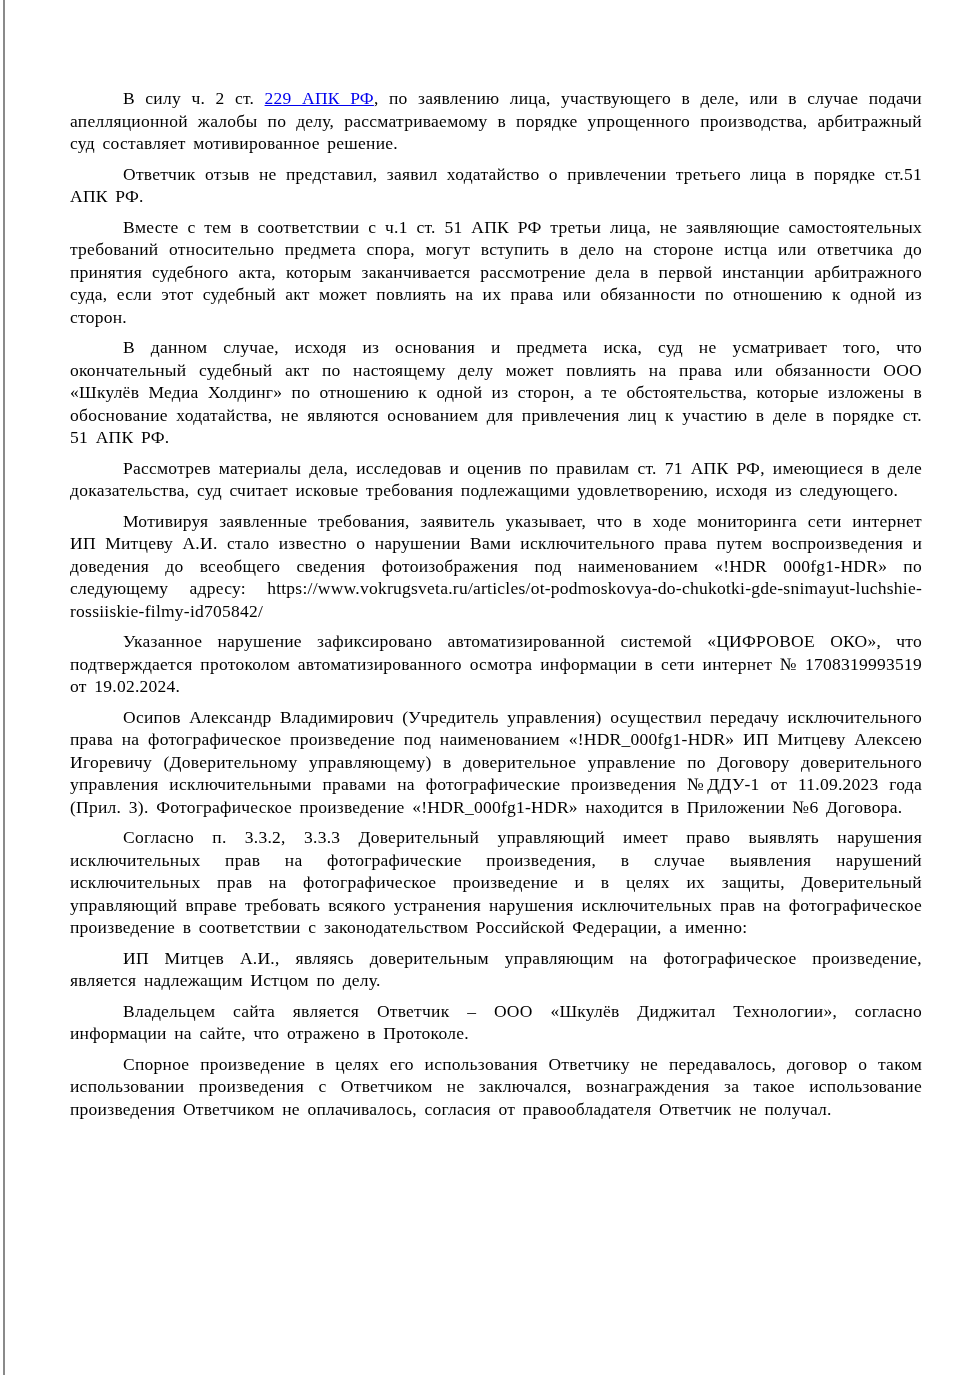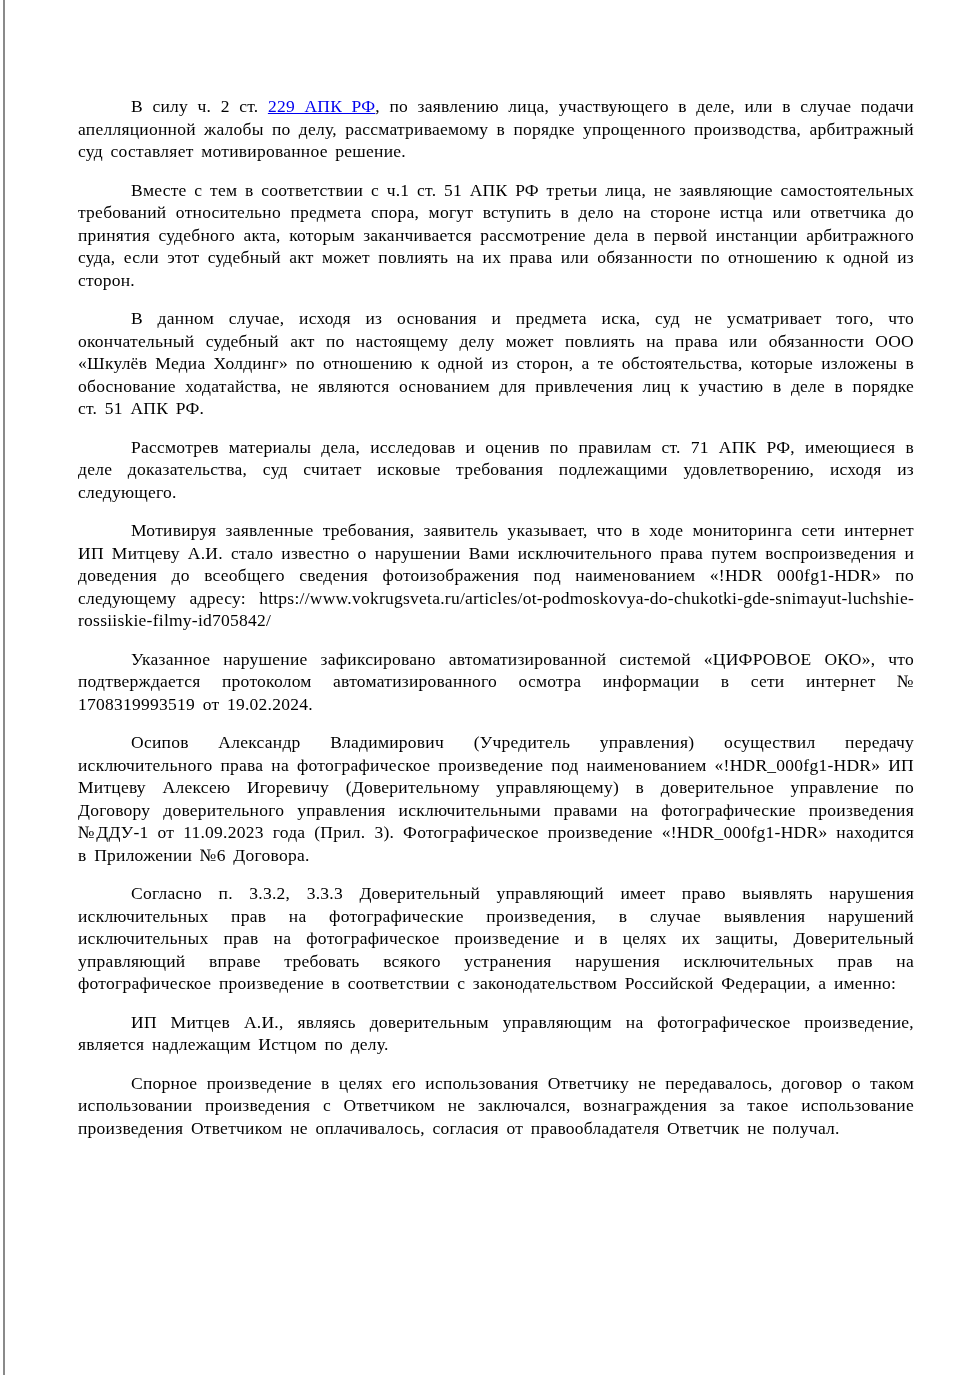--- a/index.html
+++ b/index.html
@@ -29,44 +29,46 @@
     width: 868px;
     font-family: "Liberation Serif", "DejaVu Serif", serif;
     font-size: 17.5px;
     line-height: 22.5px;
     color: var(--text-color, #000000);
     text-align: justify;
     letter-spacing: 0.25px;
     word-spacing: 3px;
   }
   .content p {
-    margin: 16px;
+    margin: 8px;
     padding: 0;
     text-indent: 53px;
   }
   a.doc-link {
     color: var(--link-color, #0000ee);
     text-decoration: underline;
     cursor: pointer;
   }
 </style>
 </head>
 <body>
 
 <div class="page">
   <div class="edge-line"></div>
 
   <div class="content">
 
     <p><span>В силу ч. 2 ст. </span><a class="doc-link">229 АПК РФ</a><span>, по заявлению лица, участвующего в деле, или в случае подачи апелляционной жалобы по делу, рассматриваемому в порядке упрощенного производства, арбитражный суд составляет мотивированное решение.</span></p>
 
+    <p>Ответчик отзыв не представил, заявил ходатайство о привлечении третьего лица в порядке ст.51 АПК РФ.</p>
     <p>Вместе с тем в соответствии с ч.1 ст. 51 АПК РФ третьи лица, не заявляющие самостоятельных требований относительно предмета спора, могут вступить в дело на стороне истца или ответчика до принятия судебного акта, которым заканчивается рассмотрение дела в первой инстанции арбитражного суда, если этот судебный акт может повлиять на их права или обязанности по отношению к одной из сторон.</p>
     <p>В данном случае,  исходя из основания и предмета иска, суд не усматривает того, что окончательный судебный акт  по настоящему делу может повлиять на  права или обязанности ООО «Шкулёв Медиа Холдинг»  по отношению к одной из сторон,  а те обстоятельства, которые изложены в обоснование ходатайства,  не являются основанием для привлечения лиц к участию в деле  в порядке ст. 51  АПК РФ.</p>
     <p>Рассмотрев материалы дела, исследовав и оценив по правилам ст. 71 АПК РФ, имеющиеся в деле доказательства, суд считает исковые требования подлежащими удовлетворению, исходя из следующего.</p>
     <p>Мотивируя заявленные требования, заявитель указывает, что в ходе мониторинга сети интернет ИП Митцеву А.И. стало известно о нарушении Вами исключительного права путем воспроизведения и доведения до всеобщего сведения фотоизображения под наименованием «!HDR 000fg1-HDR» по следующему адресу: https://www.vokrugsveta.ru/articles/ot-podmoskovya-do-chukotki-gde-snimayut-luchshie-rossiiskie-filmy-id705842/</p>
     <p>Указанное нарушение зафиксировано автоматизированной системой «ЦИФРОВОЕ ОКО», что подтверждается протоколом автоматизированного осмотра информации в сети интернет № 1708319993519 от 19.02.2024.</p>
     <p>Осипов Александр Владимирович (Учредитель управления) осуществил передачу исключительного права на фотографическое произведение под наименованием «!HDR_000fg1-HDR» ИП Митцеву Алексею Игоревичу (Доверительному управляющему) в доверительное управление по Договору доверительного управления исключительными правами на фотографические произведения №ДДУ-1 от 11.09.2023 года (Прил. 3). Фотографическое произведение «!HDR_000fg1-HDR» находится в Приложении №6 Договора.</p>
     <p>Согласно п. 3.3.2, 3.3.3 Доверительный управляющий имеет право выявлять нарушения исключительных прав на фотографические произведения, в случае выявления нарушений исключительных прав на фотографическое произведение и в целях их защиты, Доверительный управляющий вправе требовать всякого устранения нарушения исключительных прав на фотографическое произведение в соответствии с законодательством Российской Федерации, а именно:</p>
     <p>ИП Митцев А.И., являясь доверительным управляющим на фотографическое произведение, является надлежащим Истцом по делу.</p>
+    <p>Владельцем сайта является Ответчик – ООО «Шкулёв Диджитал Технологии», согласно информации на сайте, что отражено в Протоколе.</p>
     <p>Спорное произведение в целях его использования Ответчику не передавалось, договор о таком использовании произведения с Ответчиком не заключался, вознаграждения за такое использование произведения Ответчиком не оплачивалось, согласия от правообладателя Ответчик не получал.</p>
 
   </div>
 </div>
 
 </body></html>

